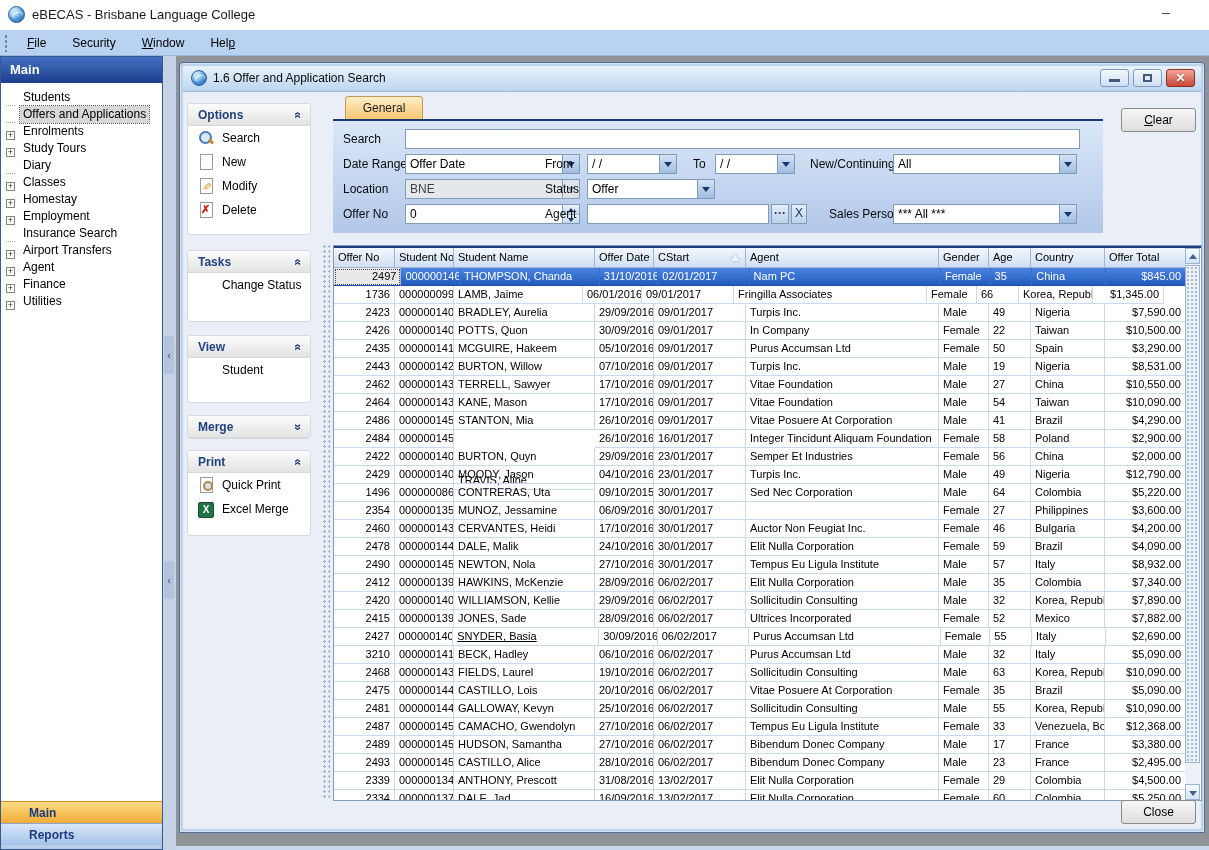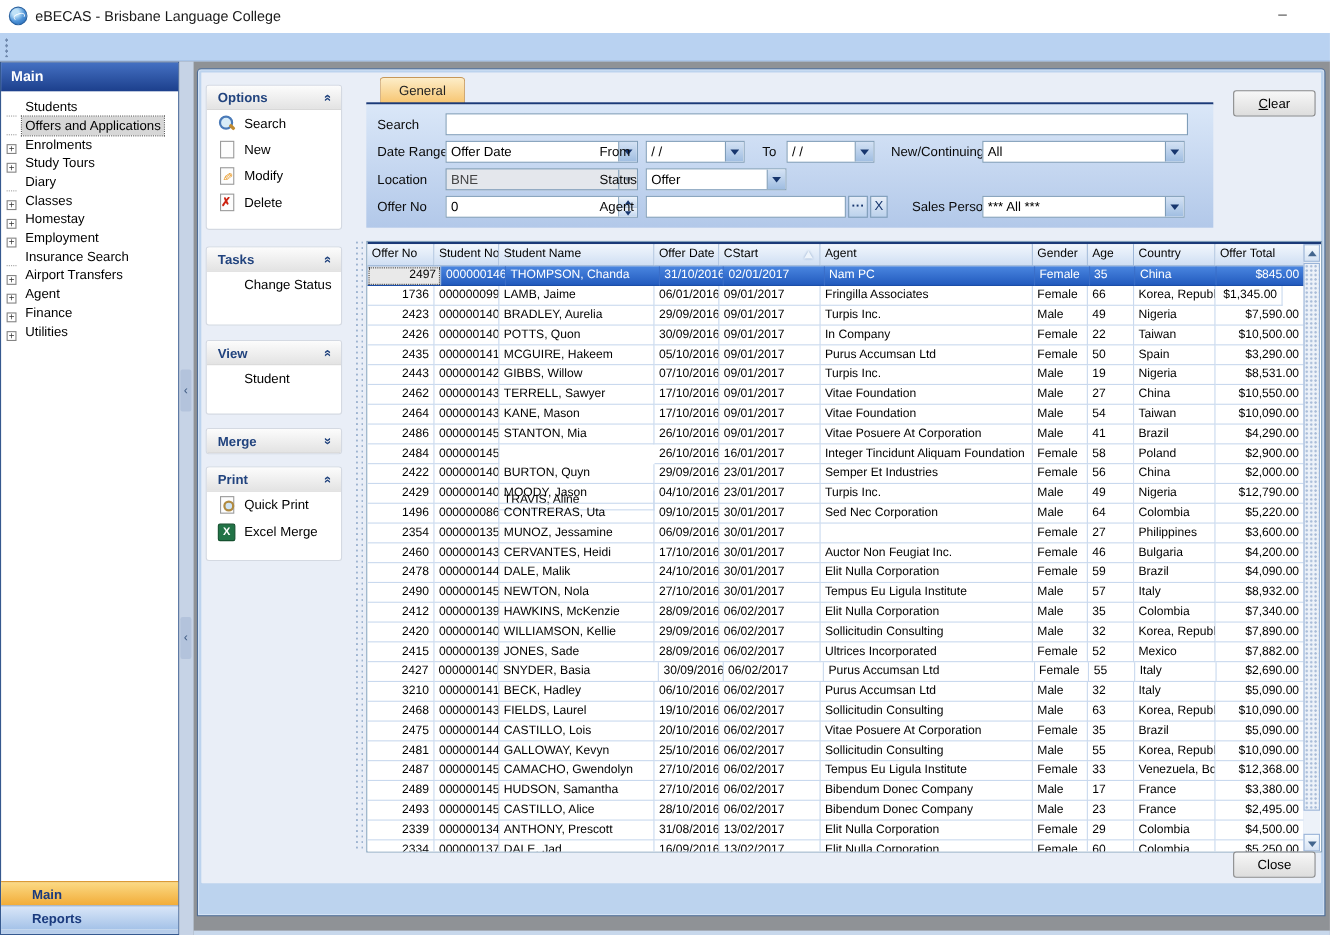--- a/index.html
+++ b/index.html
@@ -170,20 +170,26 @@
 <body>
 
 <div class="titlebar">
   <span class="app-icon"></span>
   <span class="title">eBECAS - Brisbane Language College</span>
   <span class="min-glyph">–</span>
 </div>
 
 <div class="menubar">
   <span class="menu-grip"></span>
+  <span class="menu-items">
+      <span class="menu-item"><span class="accel">F</span><span>ile</span></span>
+      <span class="menu-item"><span>Security</span></span>
+      <span class="menu-item"><span class="accel">W</span><span>indow</span></span>
+      <span class="menu-item"><span>Hel</span><span class="accel">p</span></span>
+    </span>
 </div>
 
 <div class="workspace">
 
   <div class="sidebar">
     <div class="sidebar-header">Main</div>
     <div class="tree">
         <div class="tree-item">
           <span class="stub"></span>
           <span class="tree-label">Students</span>
@@ -244,20 +250,35 @@
     <div class="sidebar-bottomstrip"></div>
   </div>
 
   <div class="vsplit">
     <span class="collapse" style="top:280px;">‹</span>
     <span class="collapse" style="top:505px;">‹</span>
   </div>
 
   <div class="mdi">
     <div class="window">
+      <div class="window-titlebar">
+        <span class="win-icon"></span>
+        <span class="win-title">1.6 Offer and Application Search</span>
+        <span class="win-buttons">
+          <span class="win-btn">
+              <span class="dash"></span>
+            </span>
+          <span class="win-btn">
+              <span class="box"></span>
+            </span>
+          <span class="win-btn close">
+              <span class="x">✕</span>
+            </span>
+        </span>
+      </div>
       <div class="window-client">
 
         <div id="panels">
             <div class="panel" style="top: 11px; height: 132px;">
               <div class="panel-header">Options<span class="panel-chevron"><span class="rot">«</span></span></div>
               <div class="panel-item">
                 <span class="icon-slot icon-magnifier-icon"></span>
                 <span>Search</span>
               </div>
               <div class="panel-item">
@@ -362,28 +383,28 @@
                 <div class="g-cell" style="width: 92px;">02/01/2017</div>
                 <div class="g-cell" style="width: 193px;">Nam PC</div>
                 <div class="g-cell" style="width: 50px;">Female</div>
                 <div class="g-cell" style="width: 42px;">35</div>
                 <div class="g-cell" style="width: 74px;">China</div>
                 <div class="g-cell right" style="width: 81px;">$845.00</div>
               </div>
               <div class="grid-row">
                 <div class="g-cell right" style="width: 61px;">1736</div>
                 <div class="g-cell" style="width: 59px;">0000000993</div>
-                <div class="g-cell" style="width: 141px;">LAMB, Jaime</div>
+                <div class="g-cell" style="width: 129px;">LAMB, Jaime</div>
                 <div class="g-cell" style="width: 59px;">06/01/2016</div>
                 <div class="g-cell" style="width: 92px;">09/01/2017</div>
                 <div class="g-cell" style="width: 193px;">Fringilla Associates</div>
                 <div class="g-cell" style="width: 50px;">Female</div>
                 <div class="g-cell" style="width: 42px;">66</div>
                 <div class="g-cell" style="width: 74px;">Korea, Republic</div>
-                <div class="g-cell right" style="width: 61px;">$1,345.00</div>
+                <div class="g-cell right" style="width: 71px;">$1,345.00</div>
               </div>
               <div class="grid-row">
                 <div class="g-cell right" style="width: 61px;">2423</div>
                 <div class="g-cell" style="width: 59px;">0000001403</div>
                 <div class="g-cell" style="width: 141px;">BRADLEY, Aurelia</div>
                 <div class="g-cell" style="width: 59px;">29/09/2016</div>
                 <div class="g-cell" style="width: 92px;">09/01/2017</div>
                 <div class="g-cell" style="width: 193px;">Turpis Inc.</div>
                 <div class="g-cell" style="width: 50px;">Male</div>
                 <div class="g-cell" style="width: 42px;">49</div>
@@ -410,21 +431,21 @@
                 <div class="g-cell" style="width: 92px;">09/01/2017</div>
                 <div class="g-cell" style="width: 193px;">Purus Accumsan Ltd</div>
                 <div class="g-cell" style="width: 50px;">Female</div>
                 <div class="g-cell" style="width: 42px;">50</div>
                 <div class="g-cell" style="width: 74px;">Spain</div>
                 <div class="g-cell right" style="width: 81px;">$3,290.00</div>
               </div>
               <div class="grid-row">
                 <div class="g-cell right" style="width: 61px;">2443</div>
                 <div class="g-cell" style="width: 59px;">0000001421</div>
-                <div class="g-cell" style="width: 141px;">GIBBS, Willow</div>
+                <div class="g-cell" style="width: 141px;">BURTON, Willow</div>
                 <div class="g-cell" style="width: 59px;">07/10/2016</div>
                 <div class="g-cell" style="width: 92px;">09/01/2017</div>
                 <div class="g-cell" style="width: 193px;">Turpis Inc.</div>
                 <div class="g-cell" style="width: 50px;">Male</div>
                 <div class="g-cell" style="width: 42px;">19</div>
                 <div class="g-cell" style="width: 74px;">Nigeria</div>
                 <div class="g-cell right" style="width: 81px;">$8,531.00</div>
               </div>
               <div class="grid-row">
                 <div class="g-cell right" style="width: 61px;">2462</div>
@@ -590,21 +611,21 @@
                 <div class="g-cell" style="width: 92px;">06/02/2017</div>
                 <div class="g-cell" style="width: 193px;">Ultrices Incorporated</div>
                 <div class="g-cell" style="width: 50px;">Female</div>
                 <div class="g-cell" style="width: 42px;">52</div>
                 <div class="g-cell" style="width: 74px;">Mexico</div>
                 <div class="g-cell right" style="width: 81px;">$7,882.00</div>
               </div>
               <div class="grid-row">
                 <div class="g-cell right" style="width: 61px;">2427</div>
                 <div class="g-cell" style="width: 59px;">0000001407</div>
-                <div class="g-cell" style="width: 147px;">SNYDER, Basia</div>
+                <div class="g-cell" style="width: 147px; text-decoration: underline;">SNYDER, Basia</div>
                 <div class="g-cell" style="width: 59px;">30/09/2016</div>
                 <div class="g-cell" style="width: 92px;">06/02/2017</div>
                 <div class="g-cell" style="width: 193px;">Purus Accumsan Ltd</div>
                 <div class="g-cell" style="width: 50px;">Female</div>
                 <div class="g-cell" style="width: 42px;">55</div>
                 <div class="g-cell" style="width: 74px;">Italy</div>
                 <div class="g-cell right" style="width: 81px;">$2,690.00</div>
               </div>
               <div class="grid-row">
                 <div class="g-cell right" style="width: 61px;">3210</div>

